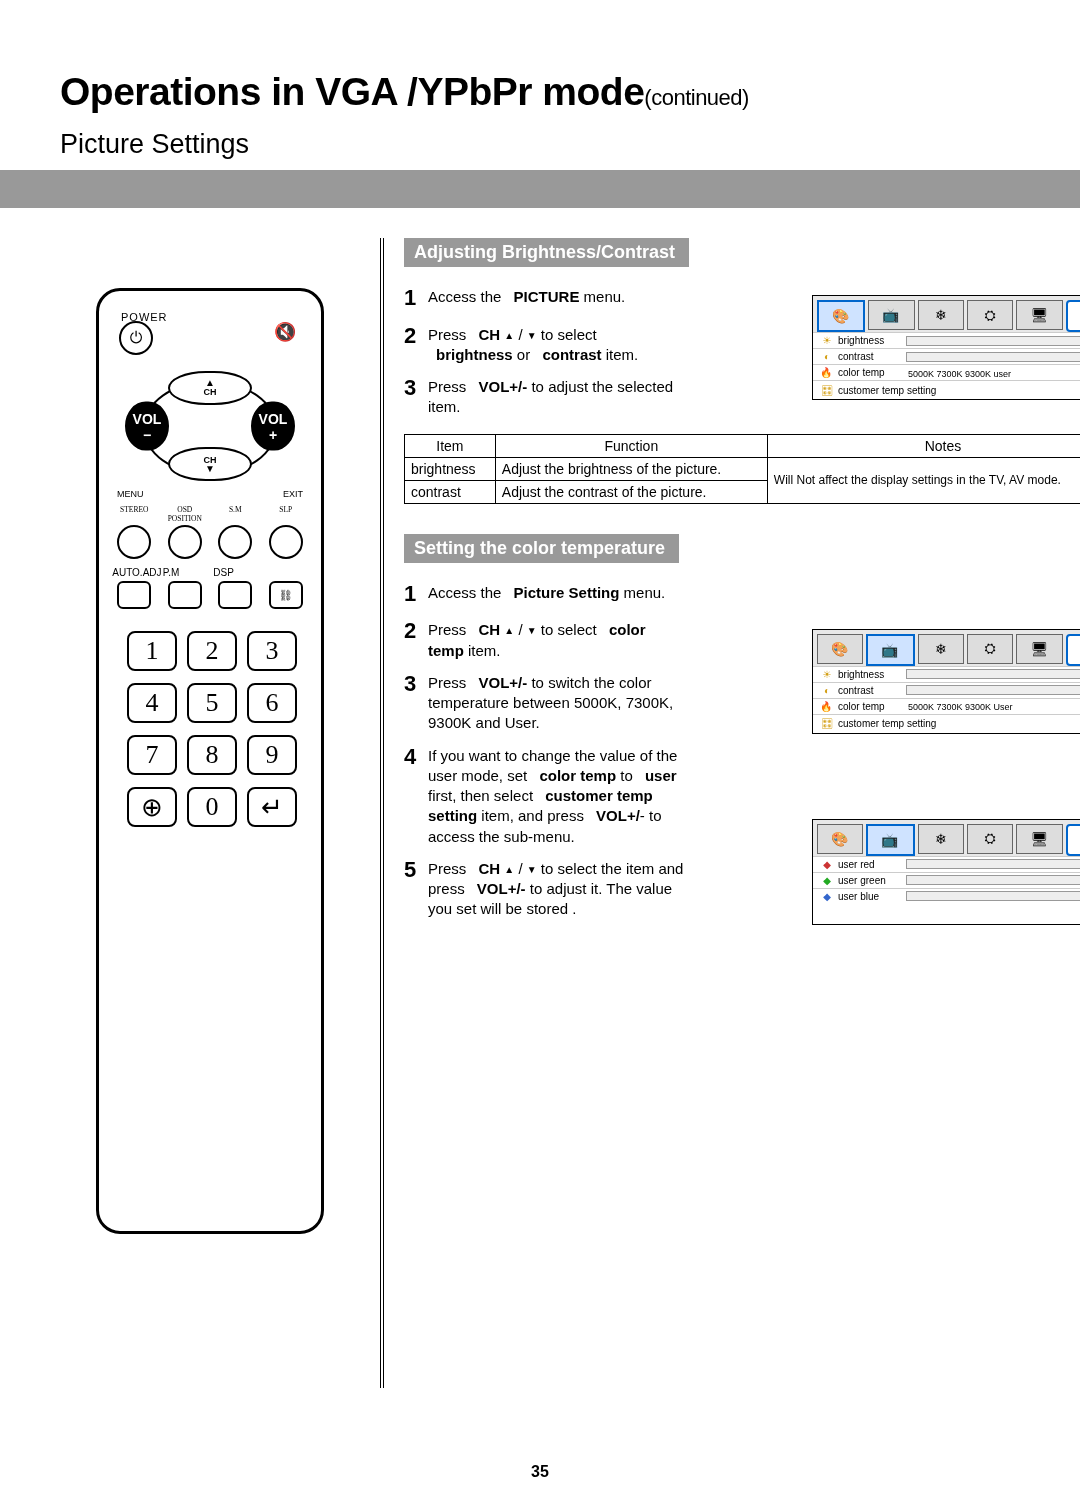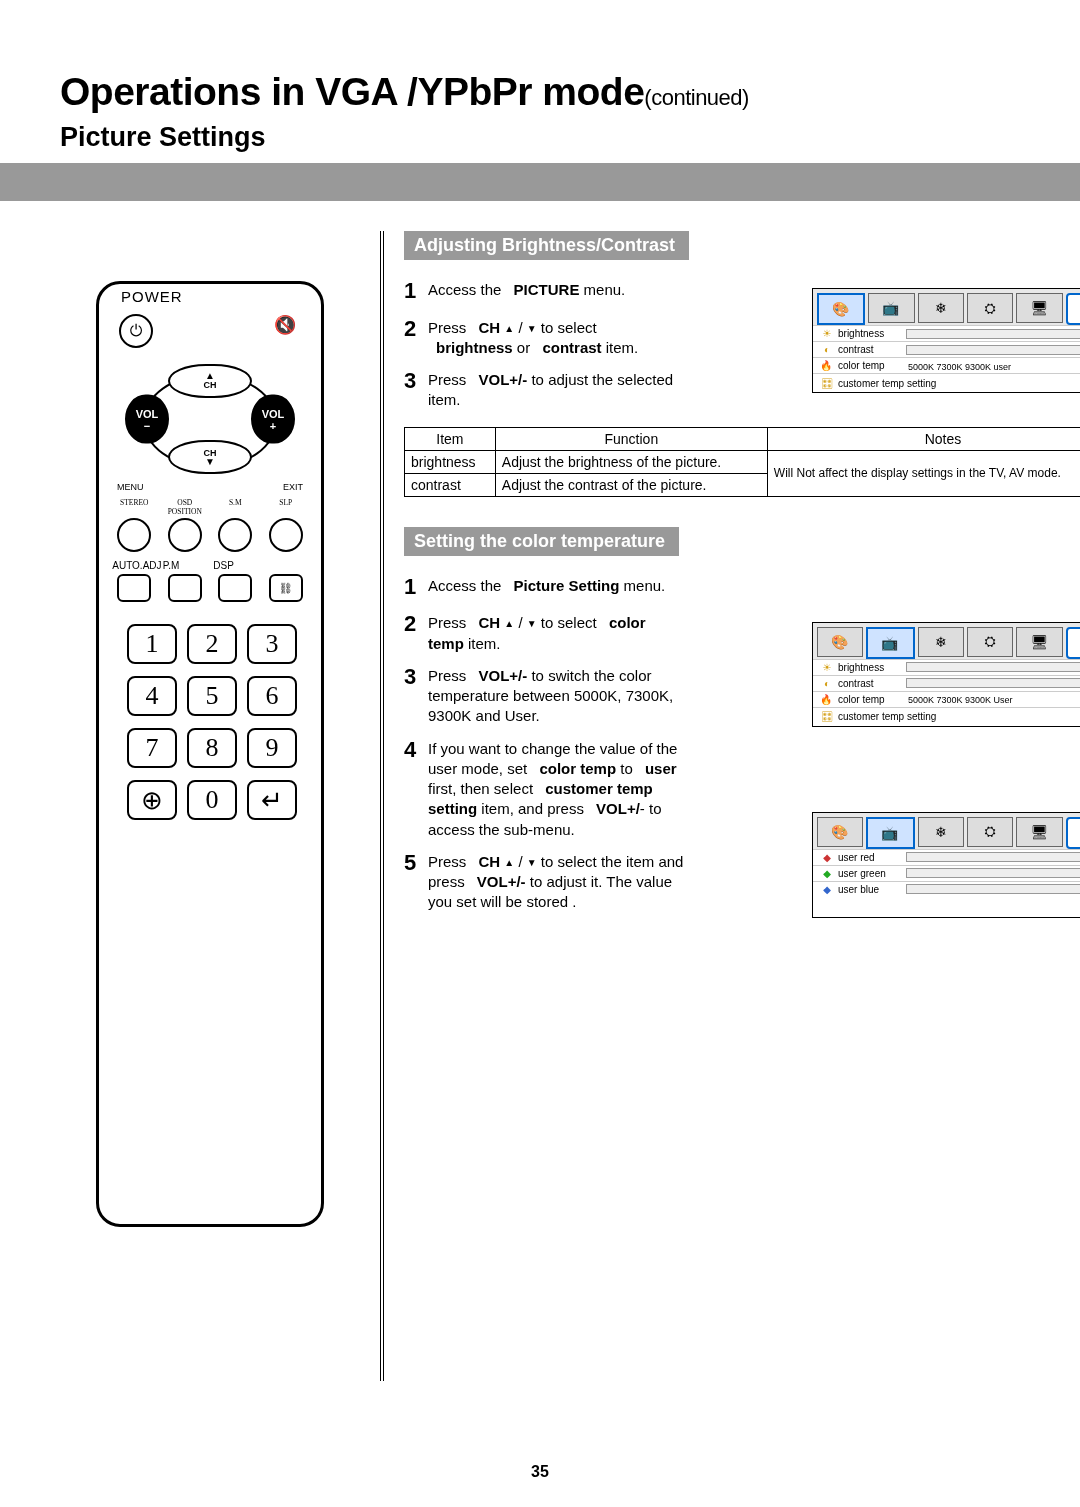--- a/index.html
+++ b/index.html
@@ -22,22 +22,22 @@
     font-weight: bold;
     margin: 0 0 4px 0;
     letter-spacing: -0.5px;
   }
   h1.title .cont {
     font-size: 22px;
     font-weight: normal;
   }
   h2.subtitle {
     font-size: 27px;
-    font-weight: bold;
-    margin: 8px 0 10px 0;
+    font-weight: normal;
+    margin: 15px 0 10px 0;
   }
   .bar {
     background: #999;
     height: 38px;
     margin: 0 -50px 0 -60px;
   }
   .columns {
     display: flex;
     margin-top: 30px;
     height: 1150px;
@@ -165,41 +165,41 @@
   
   .remote {
     width: 222px;
     height: 940px;
     border: 3px solid #000;
     border-radius: 24px;
     margin: 50px auto 0 auto;
     position: relative;
     background: #fff;
   }
-  .remote .pwr-lbl { position:absolute; top:4px; left:22px; font-size:15px; letter-spacing:1px;}
+  .remote .pwr-lbl { position:absolute; top:20px; left:22px; font-size:11px; letter-spacing:1px;}
   .remote .pwr { position:absolute; top:30px; left:20px; width:30px; height:30px; border:2px solid #000; border-radius:50%; display:flex;align-items:center;justify-content:center;font-size:16px;}
   .remote .mute { position:absolute; top:30px; right:24px; font-size:18px;}
   .remote .nav {
     position:absolute; top:80px; left:50%; transform:translateX(-50%);
     width: 170px; height: 110px;
   }
   .remote .nav .oval-t, .remote .nav .oval-b {
     width: 80px; height: 30px; border:2px solid #000; border-radius: 40px/18px;
     position:absolute; left:50%; transform:translateX(-50%);
     font-size:9px; font-weight:bold; display:flex; flex-direction:column; align-items:center; justify-content:center;
     background:#fff;
   }
   .remote .nav .oval-t { top:0;}
   .remote .nav .oval-b { bottom:0;}
   .remote .nav .oval-t .tri { font-size:10px; line-height:8px;}
   .remote .nav .oval-b .tri { font-size:10px; line-height:8px;}
   .remote .nav .oval-l, .remote .nav .oval-r {
     width: 40px; height: 45px; border:2px solid #000; border-radius: 22px/26px;
     position:absolute; top:50%; transform:translateY(-50%);
-    font-size:11px; font-weight:bold; display:flex; flex-direction:column; align-items:center; justify-content:center;
+    font-size:14px; font-weight:bold; display:flex; flex-direction:column; align-items:center; justify-content:center;
     background:#000; color:#fff;
   }
   .remote .nav .oval-l { left:0;}
   .remote .nav .oval-r { right:0;}
   .remote .nav .big {
     width:130px; height:90px; border:2px solid #000; border-radius:70px/50px;
     position:absolute; top:10px; left:50%; transform:translateX(-50%);
     z-index:-1;
   }
   .remote .menu-l { position:absolute; top:198px; left:18px; font-size:9px;}

